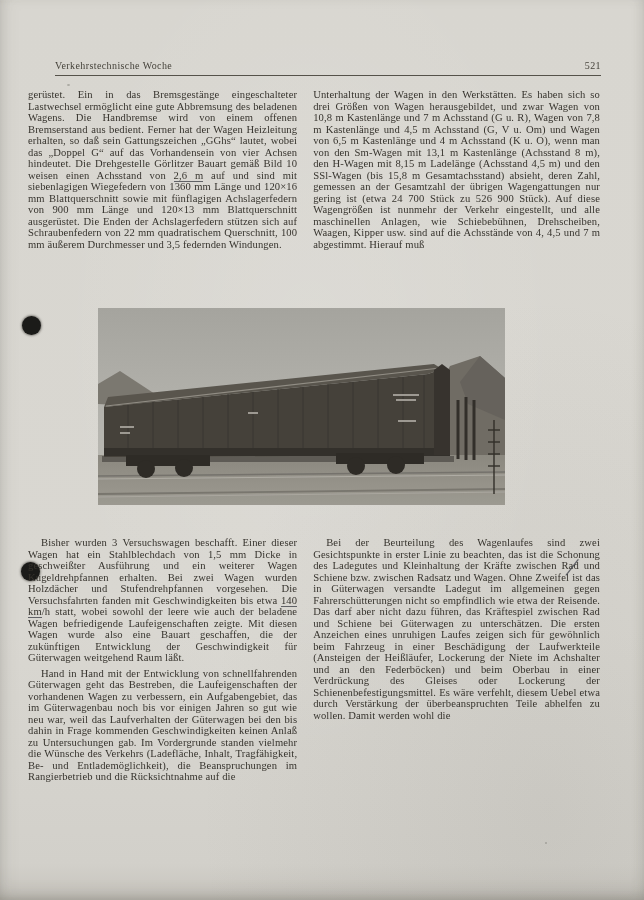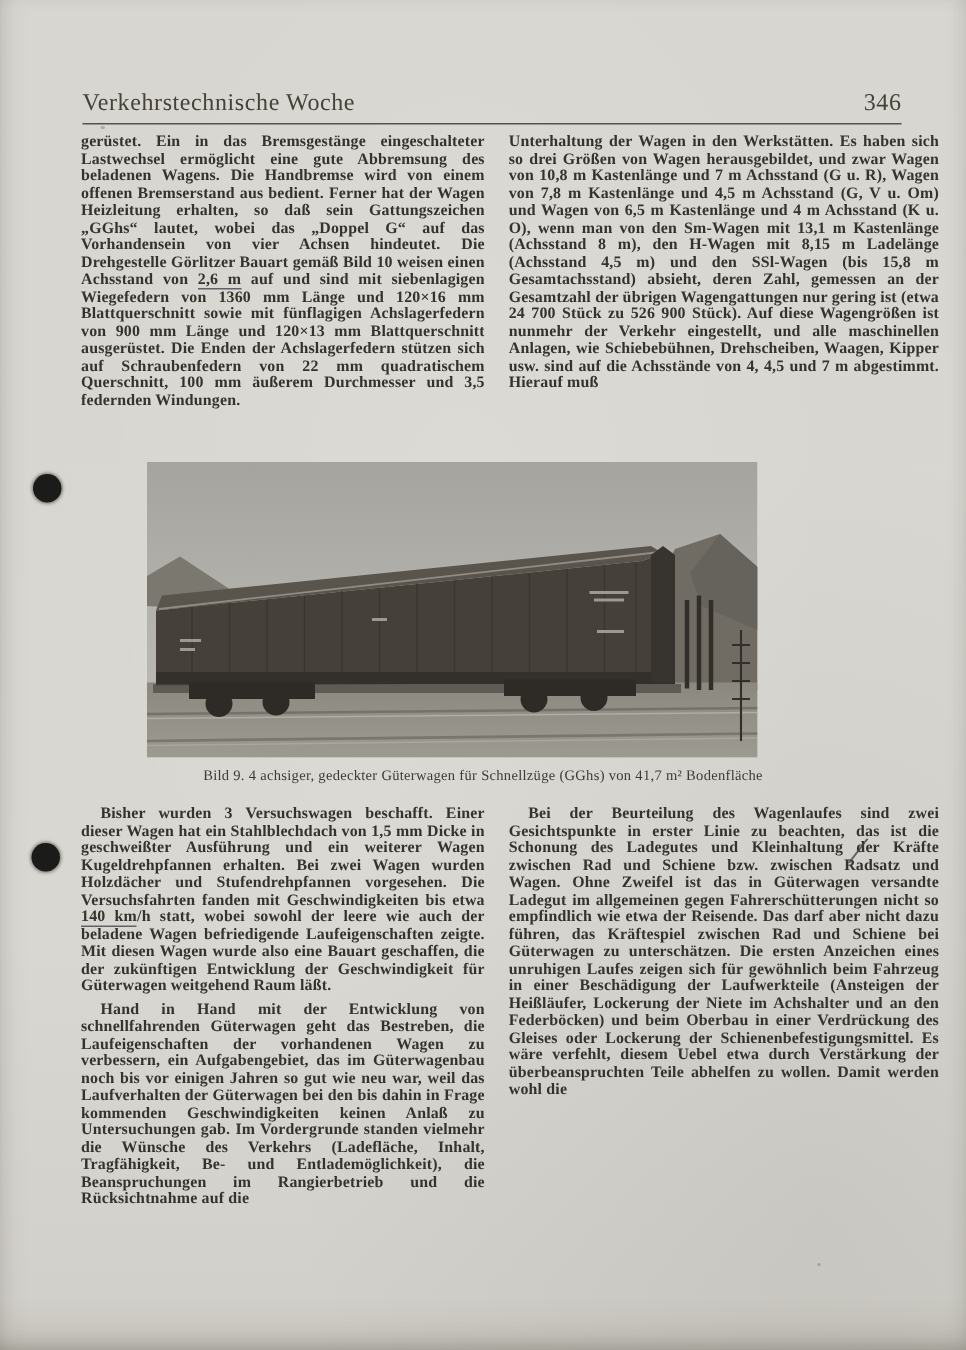--- a/index.html
+++ b/index.html
@@ -17,23 +17,23 @@
     content:"";position:absolute;inset:0;pointer-events:none;
     box-shadow:inset 0 -10px 18px -10px rgba(90,88,80,.45), inset 10px 0 22px -16px rgba(90,88,80,.35), inset -8px 0 18px -14px rgba(90,88,80,.30);
   }
   .hole{position:absolute;width:19px;height:19px;border-radius:50%;background:#1b1b19;box-shadow:0 0 2px 1px rgba(60,58,52,.5);}
   .hole-1{left:22px;top:316px;}
   .hole-2{left:21px;top:562px;}
   .header{
     position:absolute;left:55px;top:60px;width:546px;
     display:flex;justify-content:space-between;align-items:flex-end;
     border-bottom:1.2px solid #55524a;padding-bottom:4px;
-    font-size:16px;color:#45423a;letter-spacing:.4px;font-family:Liberation Serif, serif;
+    font-size:10px;color:#45423a;letter-spacing:.4px;font-family:Liberation Serif, serif;
   }
-  .cols{position:absolute;left:54px;width:572px;display:flex;gap:16px;font-weight:bold;}
+  .cols{position:absolute;left:28px;width:572px;display:flex;gap:16px;}
   .cols.top{top:89px;height:212px;}
   .cols.bottom{top:537px;height:278px;}
   .col{overflow:hidden;}
   .col.left{width:274px;}
   .col.right{width:292px;}
   .col p{
     margin:0 0 4px 0;
     font-size:10.6px;line-height:11.5px;
     text-align:justify;letter-spacing:.12px;
     hyphens:auto;-webkit-hyphens:auto;
@@ -62,21 +62,21 @@
 </head>
 <body>
 
 <div class="page">
 
   <div class="hole hole-1"></div>
   <div class="hole hole-2"></div>
 
   <div class="header">
     <span>Verkehrstechnische Woche</span>
-    <span>346</span>
+    <span>521</span>
   </div>
 
   <div class="cols top">
     <div class="col left">
       <p>gerüstet. Ein in das Bremsgestänge eingeschalteter Lastwechsel ermöglicht eine gute Abbremsung des beladenen Wagens. Die Handbremse wird von einem offenen Bremserstand aus bedient. Ferner hat der Wagen Heizleitung erhalten, so daß sein Gattungszeichen „GGhs“ lautet, wobei das „Doppel G“ auf das Vorhandensein von vier Achsen hindeutet. Die Drehgestelle Görlitzer Bauart gemäß Bild 10 weisen einen Achsstand von <span class="pen-underline">2,6 m</span> auf und sind mit siebenlagigen Wiegefedern von 1360 mm Länge und 120×16 mm Blattquerschnitt sowie mit fünflagigen Achslagerfedern von 900 mm Länge und 120×13 mm Blattquerschnitt ausgerüstet. Die Enden der Achslagerfedern stützen sich auf Schraubenfedern von 22 mm quadratischem Querschnitt, 100 mm äußerem Durchmesser und 3,5 federnden Windungen.</p>
     </div>
     <div class="col right">
       <p>Unterhaltung der Wagen in den Werkstätten. Es haben sich so drei Größen von Wagen herausgebildet, und zwar Wagen von 10,8 m Kastenlänge und 7 m Achsstand (G u. R), Wagen von 7,8 m Kastenlänge und 4,5 m Achsstand (G, V u. Om) und Wagen von 6,5 m Kastenlänge und 4 m Achsstand (K u. O), wenn man von den Sm-Wagen mit 13,1 m Kastenlänge (Achsstand 8 m), den H-Wagen mit 8,15 m Ladelänge (Achsstand 4,5 m) und den SSl-Wagen (bis 15,8 m Gesamtachsstand) absieht, deren Zahl, gemessen an der Gesamtzahl der übrigen Wagengattungen nur gering ist (etwa 24 700 Stück zu 526 900 Stück). Auf diese Wagengrößen ist nunmehr der Verkehr eingestellt, und alle maschinellen Anlagen, wie Schiebebühnen, Drehscheiben, Waagen, Kipper usw. sind auf die Achsstände von 4, 4,5 und 7 m abgestimmt. Hierauf muß</p>
     </div>
   </div>
@@ -148,21 +148,20 @@
       <g stroke="#2e2b26" stroke-width="1.4">
         <line x1="396" y1="112" x2="396" y2="186"></line>
         <line x1="390" y1="122" x2="402" y2="122"></line>
         <line x1="390" y1="134" x2="402" y2="134"></line>
         <line x1="390" y1="146" x2="402" y2="146"></line>
         <line x1="390" y1="158" x2="402" y2="158"></line>
       </g>
     </svg>
   </figure>
 
-  <div class="caption">Bild 9.  4 achsiger, gedeckter Güterwagen für Schnellzüge (GGhs) von 41,7 m² Bodenfläche</div>
 
   <div class="cols bottom">
     <div class="col left">
       <p class="indent">Bisher wurden 3 Versuchswagen beschafft. Einer dieser Wagen hat ein Stahlblechdach von 1,5 mm Dicke in geschweißter Ausführung und ein weiterer Wagen Kugeldrehpfannen erhalten. Bei zwei Wagen wurden Holzdächer und Stufendrehpfannen vorgesehen. Die Versuchsfahrten fanden mit Geschwindigkeiten bis etwa <span class="pen-underline">140 km</span>/h statt, wobei sowohl der leere wie auch der beladene Wagen befriedigende Laufeigenschaften zeigte. Mit diesen Wagen wurde also eine Bauart geschaffen, die der zukünftigen Entwicklung der Geschwindigkeit für Güterwagen weitgehend Raum läßt.</p>
       <p class="indent">Hand in Hand mit der Entwicklung von schnellfahrenden Güterwagen geht das Bestreben, die Laufeigenschaften der vorhandenen Wagen zu verbessern, ein Aufgabengebiet, das im Güterwagenbau noch bis vor einigen Jahren so gut wie neu war, weil das Laufverhalten der Güterwagen bei den bis dahin in Frage kommenden Geschwindigkeiten keinen Anlaß zu Untersuchungen gab. Im Vordergrunde standen vielmehr die Wünsche des Verkehrs (Ladefläche, Inhalt, Tragfähigkeit, Be- und Entlademöglichkeit), die Beanspruchungen im Rangierbetrieb und die Rücksichtnahme auf die</p>
     </div>
     <div class="col right">
       <p class="indent">Bei der Beurteilung des Wagenlaufes sind zwei Gesichtspunkte in erster Linie zu beachten, das ist die Schonung des Ladegutes und Kleinhaltung der Kräfte zwischen Rad und Schiene bzw. zwischen Radsatz und Wagen. Ohne Zweifel ist das in Güterwagen versandte Ladegut im allgemeinen gegen Fahrerschütterungen nicht so empfindlich wie etwa der Reisende. Das darf aber nicht dazu führen, das Kräftespiel zwischen Rad und Schiene bei Güterwagen zu unterschätzen. Die ersten Anzeichen eines unruhigen Laufes zeigen sich für gewöhnlich beim Fahrzeug in einer Beschädigung der Laufwerkteile (Ansteigen der Heißläufer, Lockerung der Niete im Achshalter und an den Federböcken) und beim Oberbau in einer Verdrückung des Gleises oder Lockerung der Schienenbefestigungsmittel. Es wäre verfehlt, diesem Uebel etwa durch Verstärkung der überbeanspruchten Teile abhelfen zu wollen. Damit werden wohl die</p>
     </div>
   </div>

